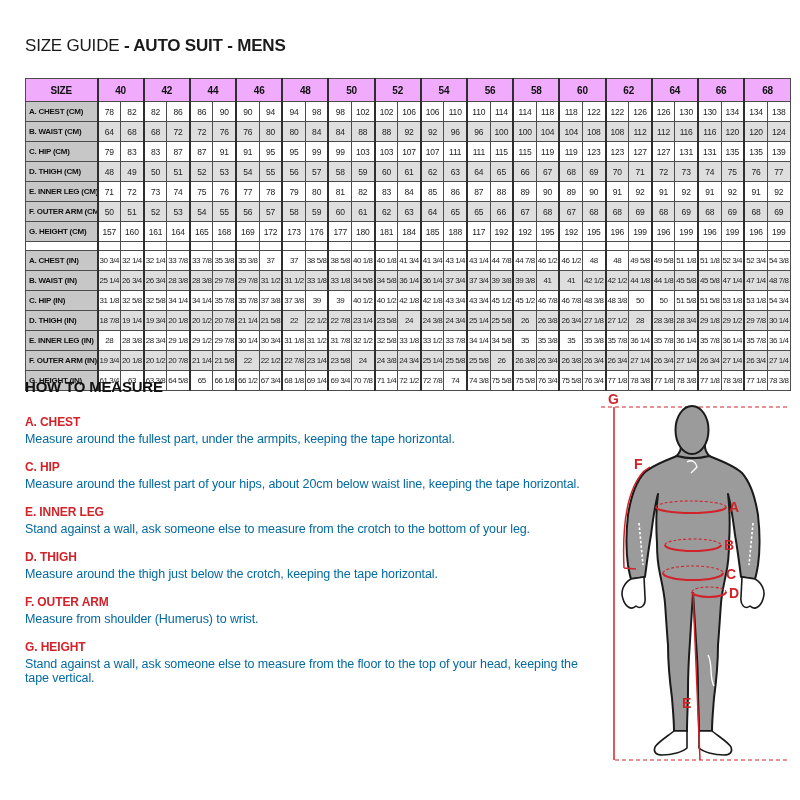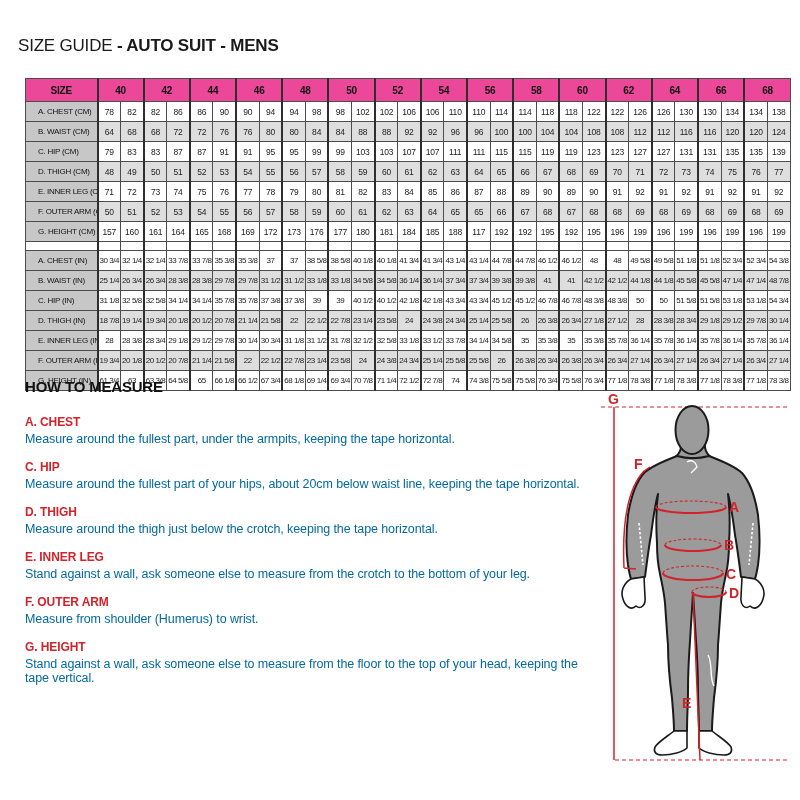--- a/index.html
+++ b/index.html
@@ -1,26 +1,26 @@
 <!DOCTYPE html>
 <html><head>
 <meta charset="utf-8">
 <style>
   html,body{margin:0;padding:0;background:#fff;}
   body{width:800px;height:800px;font-family:"Liberation Sans",sans-serif;color:#111;}
   .page{position:relative;width:800px;height:800px;overflow:hidden;background:#fff;}
 
-  .title{position:absolute;left:18px;top:36px;font-size:17px;letter-spacing:-0.2px;color:#1a1a1a;white-space:pre;}
+  .title{position:absolute;left:25px;top:36px;font-size:17px;letter-spacing:-0.2px;color:#1a1a1a;white-space:pre;}
   .title .bold{font-weight:bold;}
 
   table.size-table{position:absolute;left:25px;top:78px;width:766px;border-collapse:collapse;table-layout:fixed;}
   .size-table th,.size-table td{border:1px solid #4c4c4c;padding:0;text-align:center;overflow:hidden;white-space:nowrap;height:19px;font-weight:normal;}
-  .size-table thead th{background:#ec4899;font-weight:bold;font-size:10px;height:22px;letter-spacing:-0.2px;}
+  .size-table thead th{background:#f0abfc;font-weight:bold;font-size:10px;height:22px;letter-spacing:-0.2px;}
   .size-table thead th.corner{text-align:center;}
-  .size-table tbody th{background:#c7c7c7;font-weight:normal;font-size:8px;text-align:left;padding-left:12px;letter-spacing:-0.25px;margin-left:44px;}
+  .size-table tbody th{background:#c7c7c7;font-weight:bold;font-size:8px;text-align:left;padding-left:3px;letter-spacing:-0.25px;margin-left:44px;}
   .size-table td{font-size:8.5px;letter-spacing:-0.2px;color:#222;}
   .size-table tr.alt td{background:#dedede;}
   .size-table tr.in-row td{font-size:8px;letter-spacing:-0.45px;}
   .size-table td.grp,.size-table th.grp{border-left:2px solid #2e2e2e;}
   .size-table tr.spacer th,.size-table tr.spacer td{height:8px;background:#fff;}
 
   .measure{position:absolute;left:25px;top:378px;width:565px;}
   .measure h2{font-size:15px;font-weight:bold;margin:0 0 20px 0;color:#111;letter-spacing:-0.2px;}
   .m-item{margin-bottom:14px;}
   .m-label{color:#d2232a;font-weight:bold;font-size:12px;margin-bottom:3px;letter-spacing:-0.1px;}
@@ -594,26 +594,26 @@
     <div>
         <div class="m-item">
           <div class="m-label">A. CHEST</div>
           <div class="m-text">Measure around the fullest part, under the armpits, keeping the tape horizontal.</div>
         </div>
         <div class="m-item">
           <div class="m-label">C. HIP</div>
           <div class="m-text">Measure around the fullest part of your hips, about 20cm below waist line, keeping the tape horizontal.</div>
         </div>
         <div class="m-item">
+          <div class="m-label">E. INNER LEG</div>
+          <div class="m-text">Stand against a wall, ask someone else to measure from the crotch to the bottom of your leg.</div>
+        </div>
+        <div class="m-item">
           <div class="m-label">D. THIGH</div>
           <div class="m-text">Measure around the thigh just below the crotch, keeping the tape horizontal.</div>
-        </div>
-        <div class="m-item">
-          <div class="m-label">E. INNER LEG</div>
-          <div class="m-text">Stand against a wall, ask someone else to measure from the crotch to the bottom of your leg.</div>
         </div>
         <div class="m-item">
           <div class="m-label">F. OUTER ARM</div>
           <div class="m-text">Measure from shoulder (Humerus) to wrist.</div>
         </div>
         <div class="m-item">
           <div class="m-label">G. HEIGHT</div>
           <div class="m-text">Stand against a wall, ask someone else to measure from the floor to the top of your head, keeping the tape vertical.</div>
         </div>
       </div>

